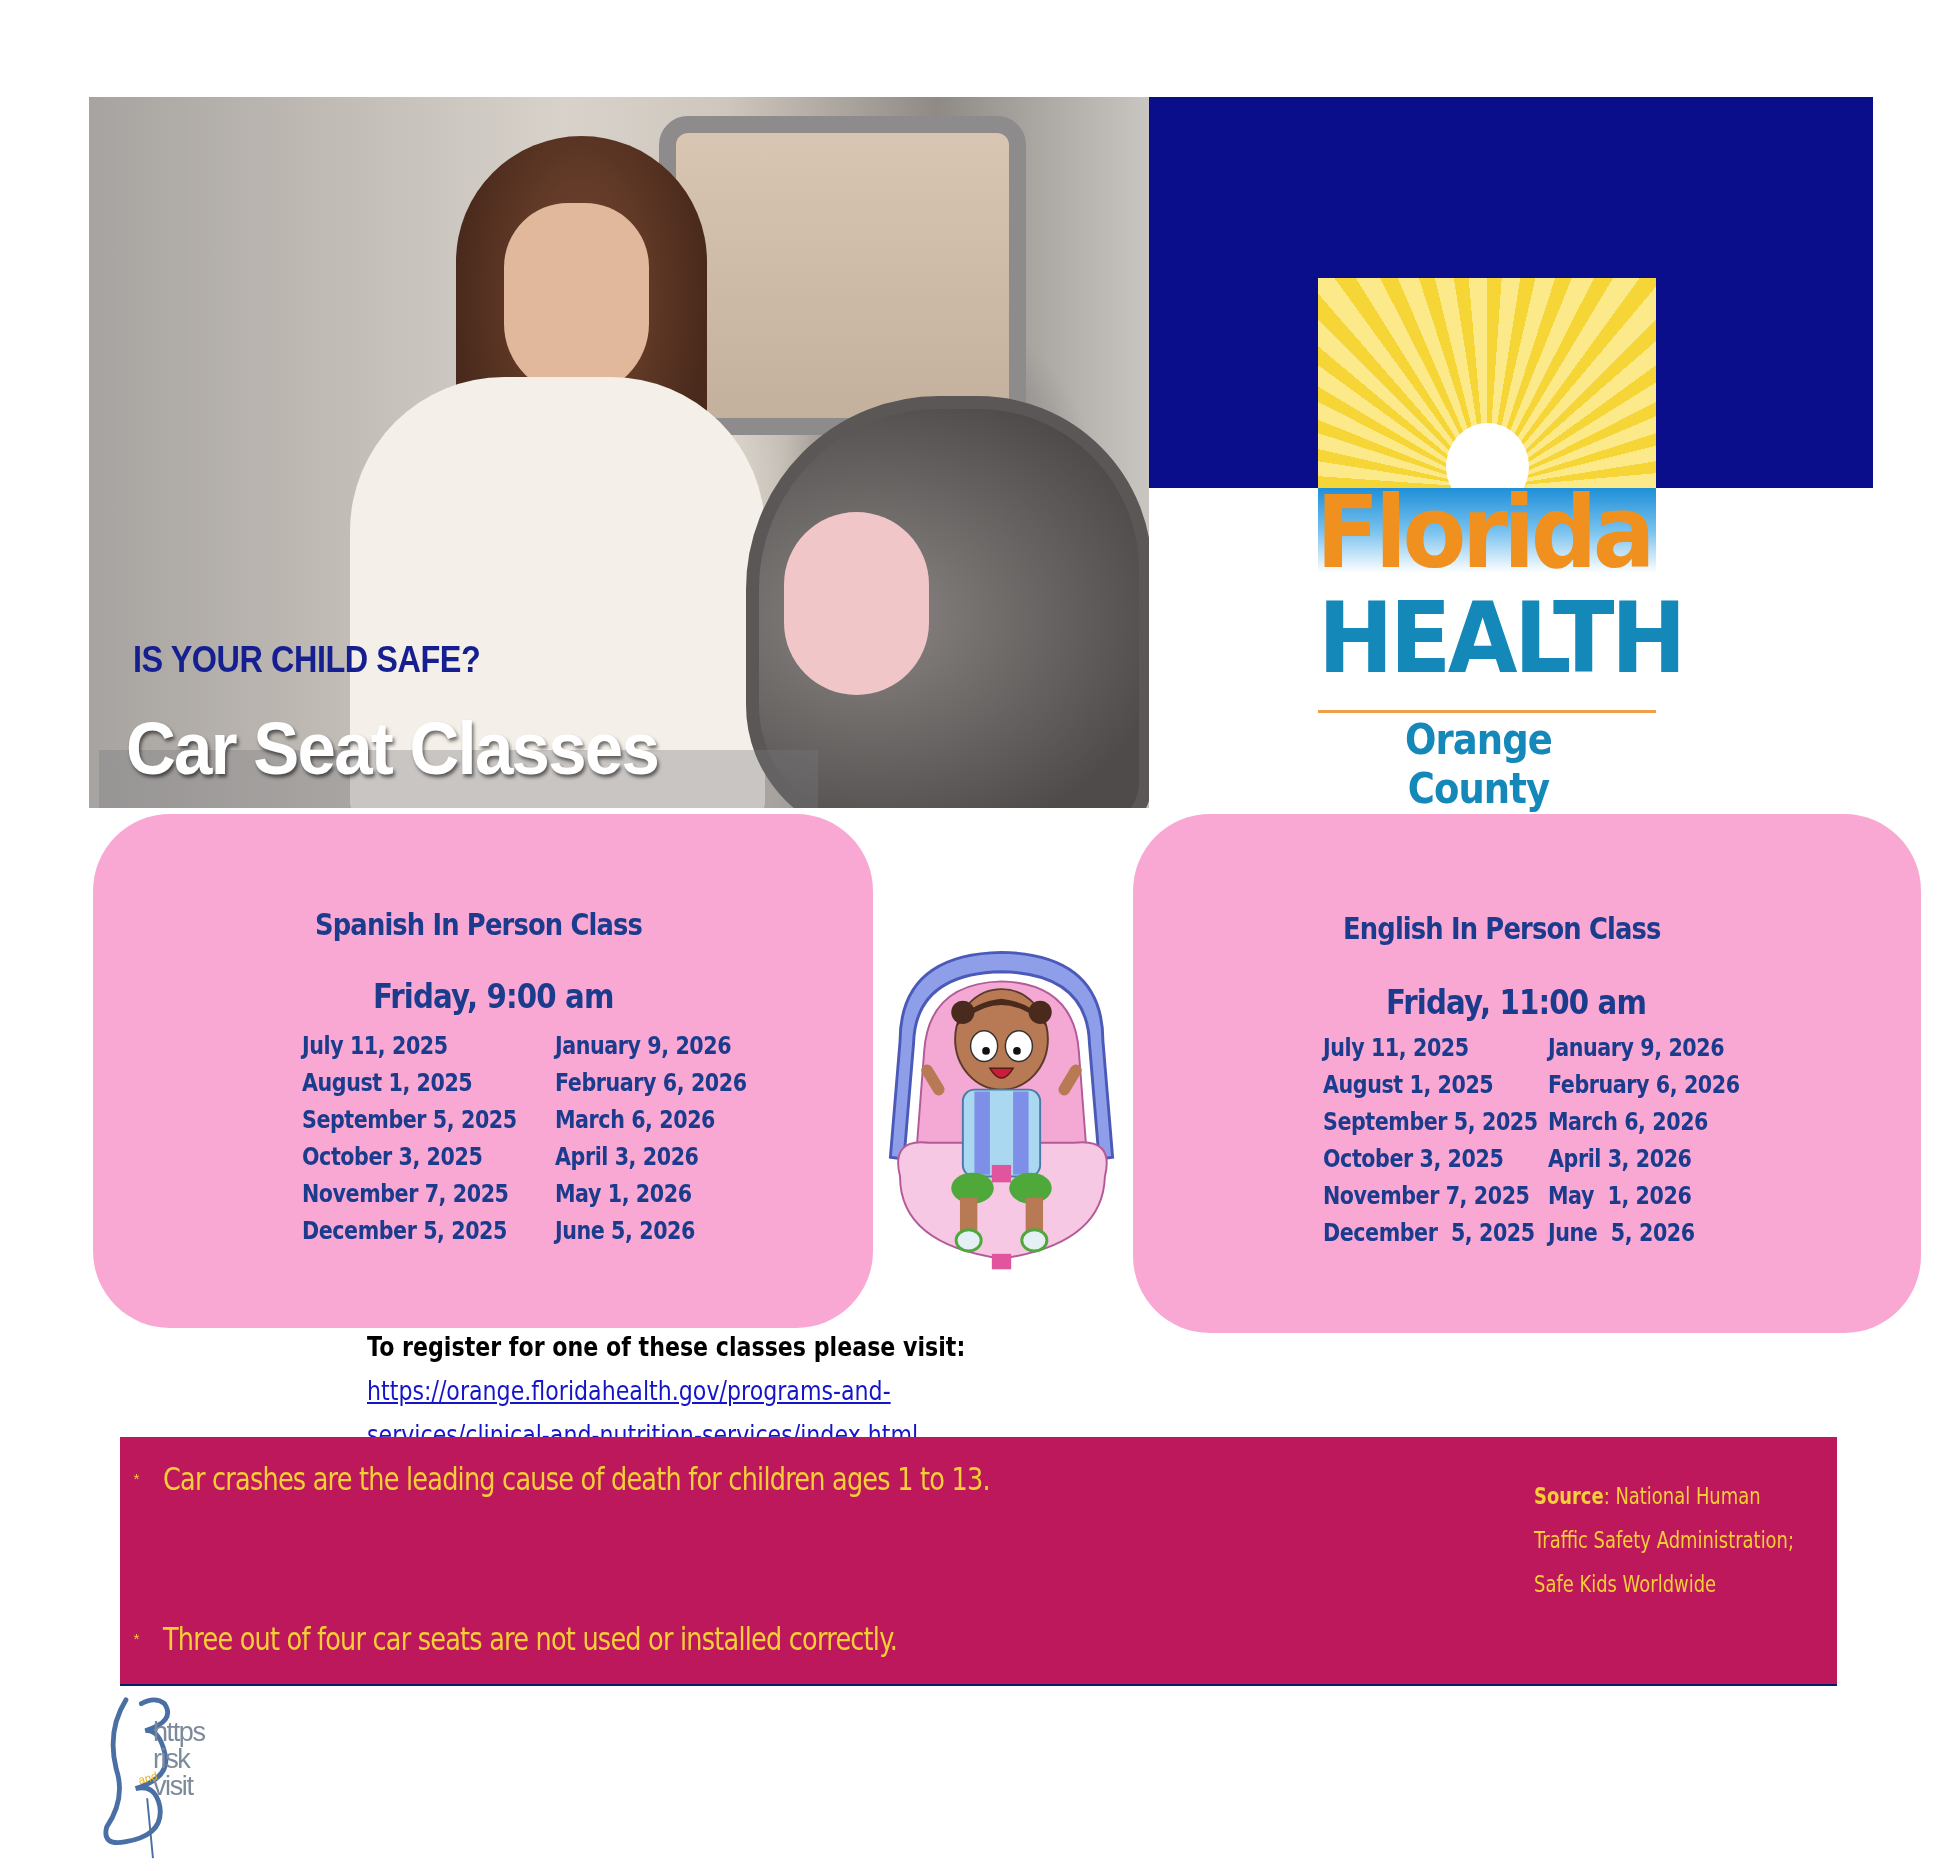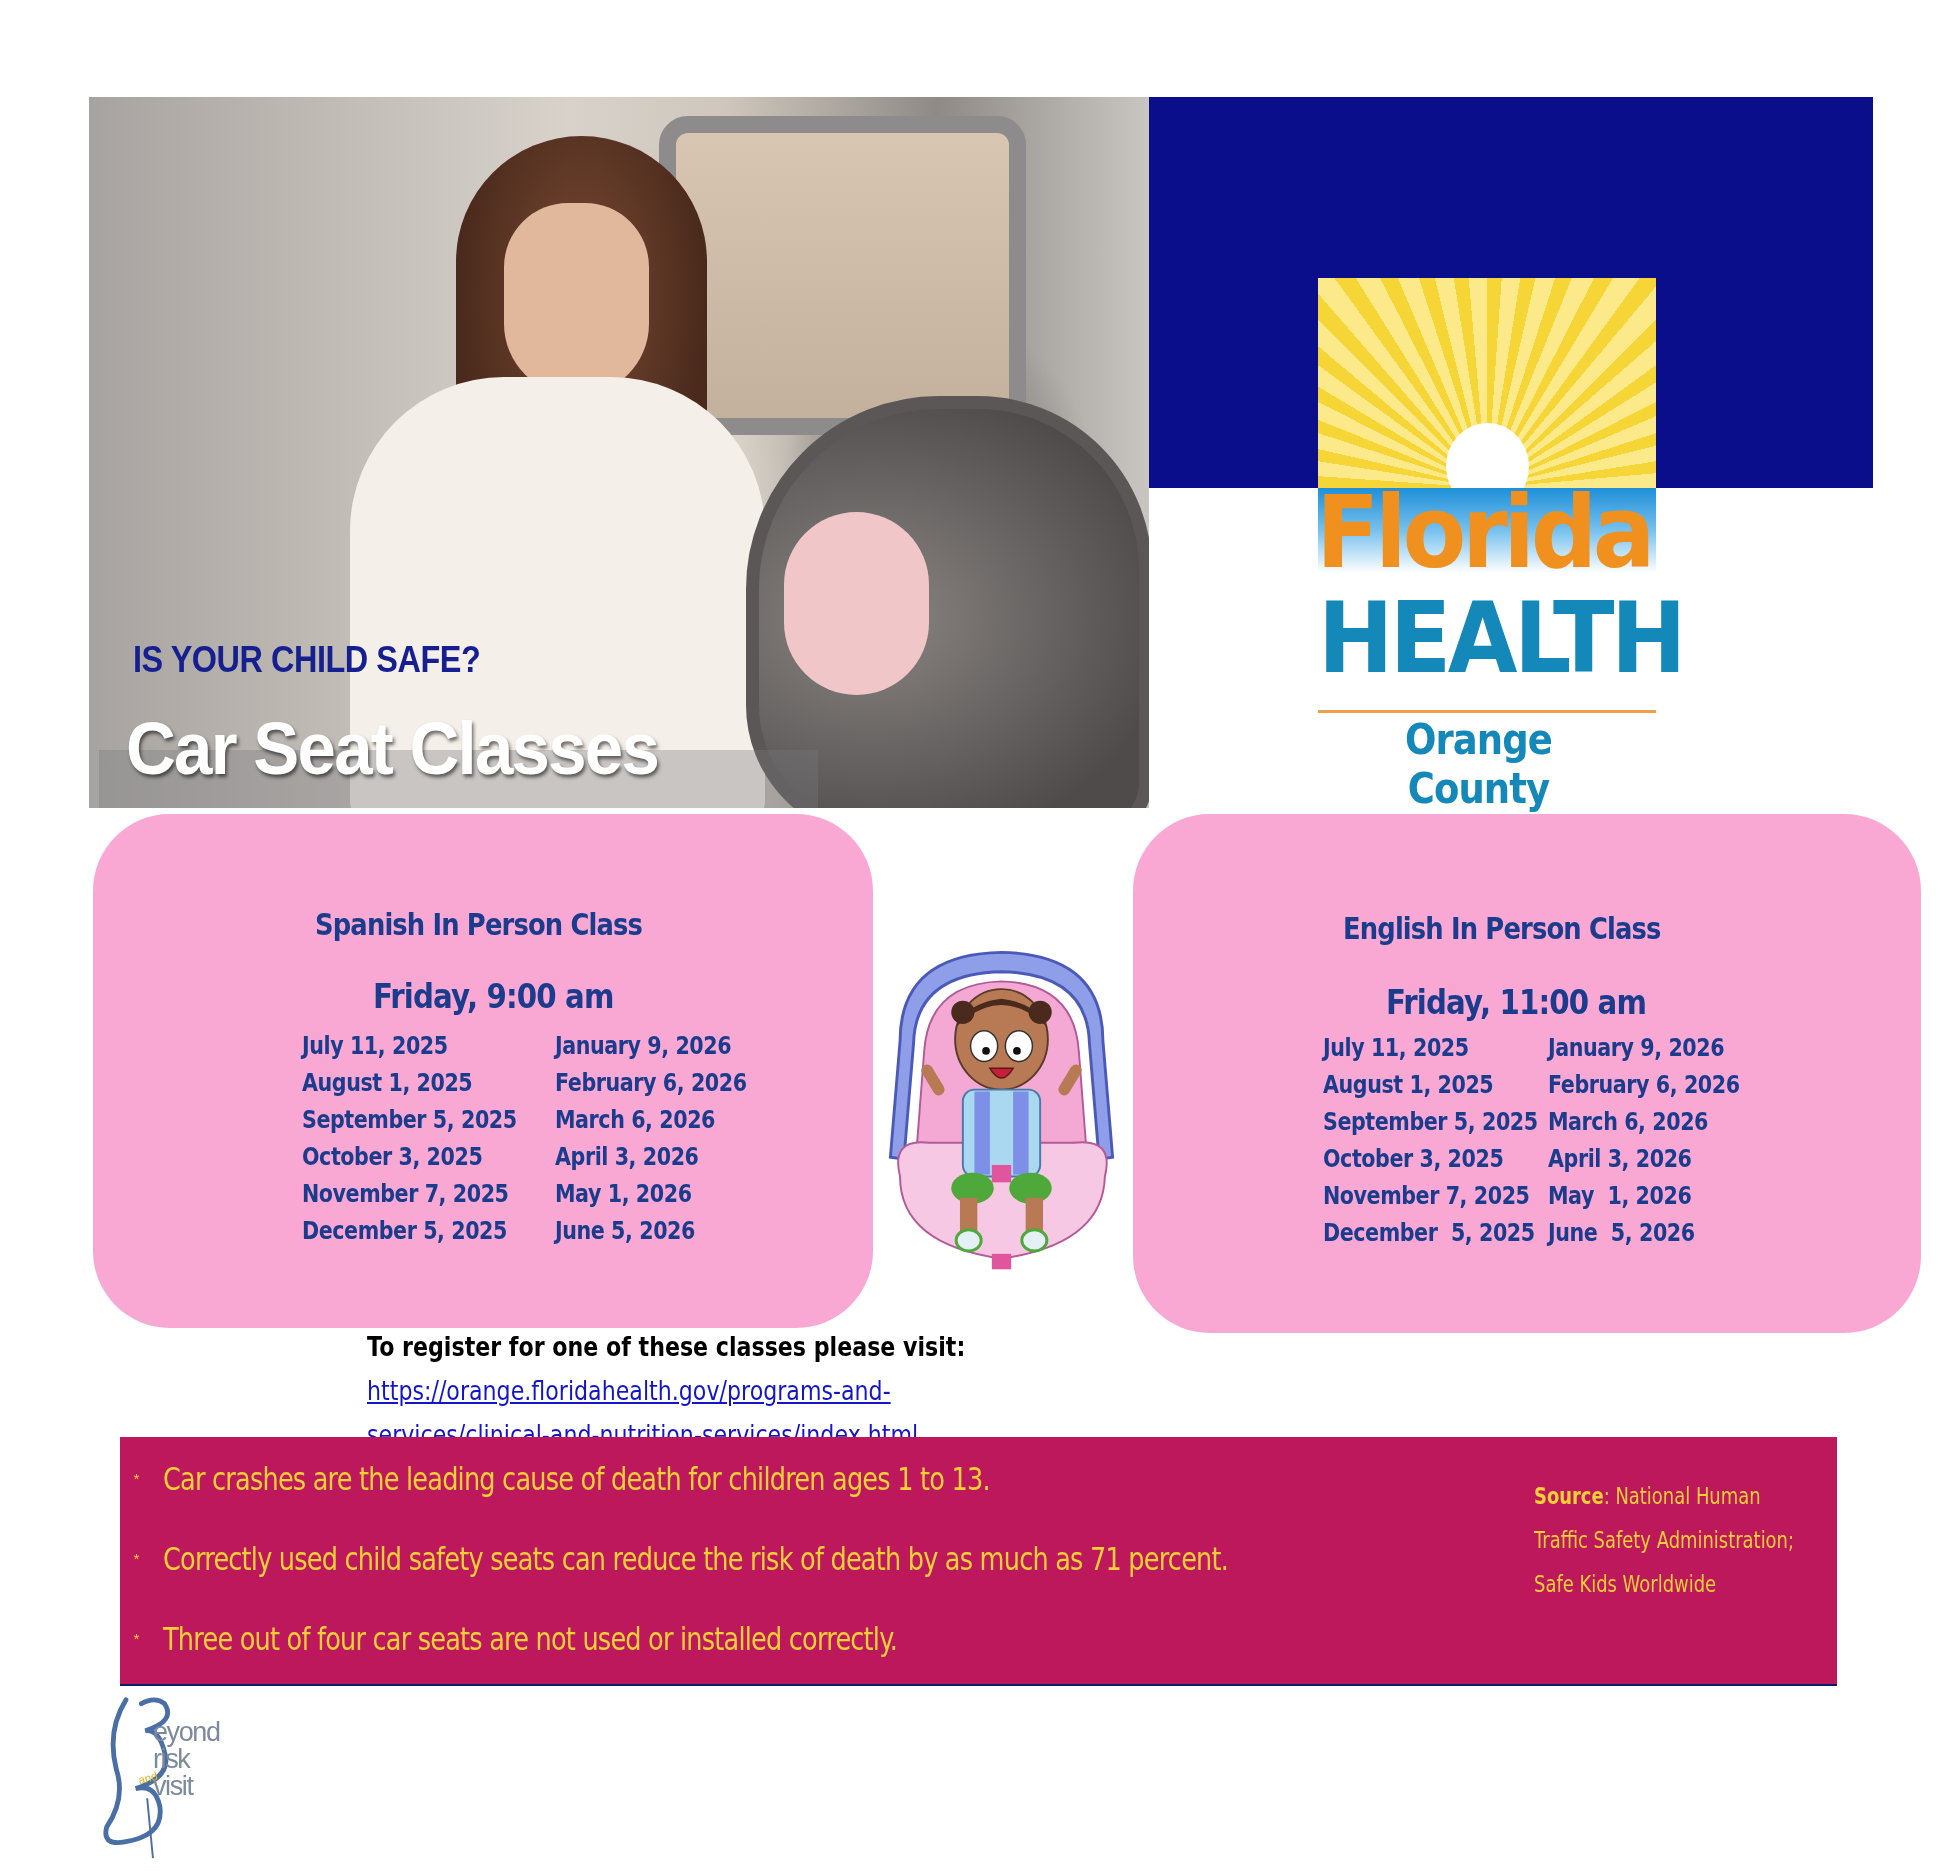--- a/index.html
+++ b/index.html
@@ -242,38 +242,35 @@
 
 <div class="register">
   <span class="lead">To register for one of these classes please visit:</span>&nbsp;
   <a href="#"><span>https://orange.floridahealth.gov/programs-and-</span><br><span>services/clinical-and-nutrition-services/index.html</span></a><span class="period">.</span>
 </div>
 
 <div class="facts">
   <div class="fact" style="top:23px;">
     <span class="star">*</span><span class="txt">Car crashes are the leading cause of death for children ages 1 to 13.</span>
   </div>
-  <div class="fact" style="top:103px;">
-    <span class="star">*</span><span class="txt">Correctly used child safety seats can reduce the risk of death by as much as 71 percent.</span>
-  </div>
   <div class="fact" style="top:183px;">
     <span class="star">*</span><span class="txt">Three out of four car seats are not used or installed correctly.</span>
   </div>
   <div class="source">
     <div><b>Source</b><span>: National Human</span></div>
     <div>Traffic Safety Administration;</div>
     <div>Safe Kids Worldwide</div>
   </div>
 </div>
 
 <div class="bbb">
   <svg width="164" height="172" viewBox="0 0 170 178" style="position:absolute;left:0;top:0;">
     <path d="M30 8 Q10 40 20 80 Q30 110 10 140 Q5 160 30 155 Q70 148 65 118 Q60 95 40 100 Q78 88 70 62 Q64 38 50 40 Q82 30 70 12 Q60 4 46 12" fill="none" stroke="#4a6fa5" stroke-width="5" stroke-linecap="round"></path>
     <path d="M52 110 L58 172" stroke="#4a6fa5" stroke-width="2"></path>
   </svg>
   <div class="words">
-    <div>eyond</div>
+    <div>https</div>
     <div>risk</div>
     <div>visit</div>
   </div>
   <div style="position:absolute;left:41px;top:79px;font-size:11.6px;color:#e6b320;font-family:'Liberation Sans',sans-serif;transform:rotate(-15deg);">and</div>
 </div>
 
 
 </body></html>

